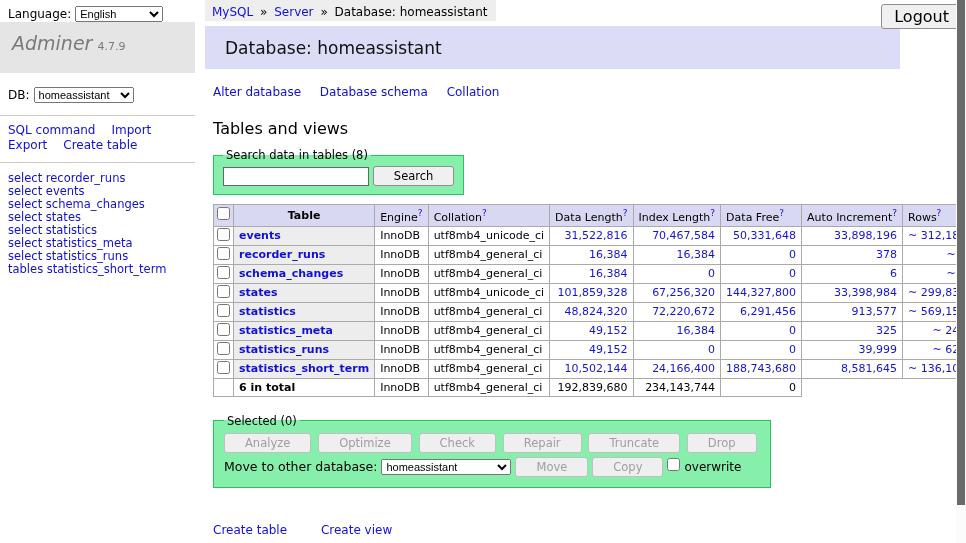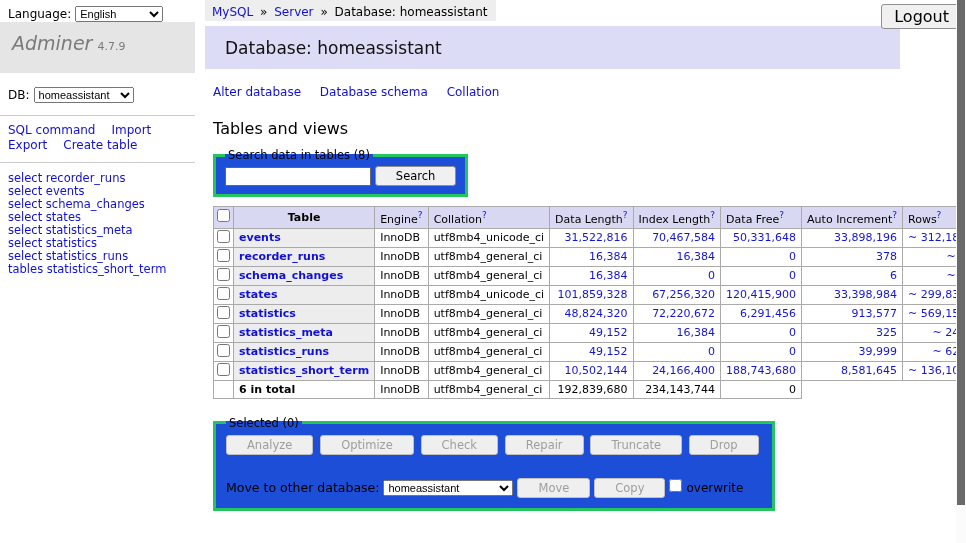--- a/index.html
+++ b/index.html
@@ -26,21 +26,21 @@
   
   #main { position: absolute; left: 205px; top: 0; width: 751px; height: 543px; }
   #breadcrumb { display: inline-block; background: #eee; padding: 5px 8px 2px 7px; font-size: 12px; }
   #breadcrumb .sep { color: #000; margin: 0 3px; }
   h2.page-title { background: #dcdcf6; margin: 5px 56px 0 0; padding: 12px 20px 11px;
     font-size: 17px; font-weight: normal; color: #111; }
   .links-row { margin: 16px 0 0 8px; font-size: 12px; }
   .links-row a { margin-right: 15px; }
   h3.section { font-size: 16px; font-weight: normal; margin: 20px 0 0 8px; }
   
-  fieldset { border: 3px solid #22c55e; padding: 4px 9px 8px; background: #1d4ed8; }
+  fieldset { border: 1px solid #22c55e; padding: 4px 9px 8px; background: #86efac; }
   legend { font-size: 11.5px; padding: 0 3px; }
   #search-fieldset { display: inline-block; margin: 10px 0 0 8px; }
   #search-fieldset input[type=text] { width: 146px; height: 19px; border: 1px solid #666; font-size: 12px; padding: 1px 3px; }
   button, .btn { font-family: "DejaVu Sans", sans-serif; font-size: 11.5px; color: #000;
     background: #f0f0f0; border: 1px solid #8f8f8f; border-radius: 3px; padding: 2px 20px; cursor: pointer; }
   button:disabled { color: #9e9e9e; border-color: #c0c0c0; background: #efefef; }
   
   table.db-tables { border-collapse: collapse; margin: 9px 0 0 8px; font-size: 11px; white-space: nowrap; }
   .db-tables th, .db-tables td { border: 1px solid #aaa; padding: 2px 5px; height: 18px; }
   .db-tables thead th, .db-tables thead td { background: #d8d8f2; font-weight: normal; text-align: left; }
@@ -54,21 +54,21 @@
   .db-tables col.c-engine { width: 44px; } .db-tables col.c-coll { width: 98px; }
   .db-tables col.c-dlen { width: 70px; } .db-tables col.c-ilen { width: 74px; }
   .db-tables col.c-free { width: 64px; } .db-tables col.c-ai { width: 74px; }
   .db-tables col.c-rows { width: 63px; }
   .db-tables tr.total th { background: #fff; }
   .db-tables tr.total td, .db-tables tr.total th { font-size: 11px; }
   .db-tables td.noborder { border: none; background: transparent; }
   
   #selected-fieldset { display: inline-block; margin: 17px 0 0 8px; min-width: 402px; padding: 5px 10px 10px; }
   #selected-fieldset .btn-row button { margin-right: 3px; }
-  #selected-fieldset .move-row { margin-top: 23px; font-size: 12.5px; }
+  #selected-fieldset .move-row { margin-top: 4px; font-size: 12.5px; }
   #selected-fieldset .move-row select { width: 130px; font-size: 11px; margin: 0 4px; }
   #selected-fieldset .move-row label { font-size: 12px; margin-left: 4px; }
   .create-row { margin: 35px 0 0 8px; font-size: 12px; }
   .create-row a { margin-right: 30px; }
   
   #logout-button { position: absolute; top: 4px; right: 4px; padding: 2px 12px; font-size: 16px; }
   #scrollbar { position: absolute; right: 0; top: 0; width: 10px; height: 543px; background: #fbfbfb; }
   #scrollbar-thumb { position: absolute; left: 1px; top: 0; width: 8px; height: 505px; background: #6a6a6a; }
 </style>
 </head>
@@ -88,22 +88,22 @@
   <div class="sb-links">
     <a class="lnk">SQL command</a><a class="lnk">Import</a><br>
     <a class="lnk">Export</a><a class="lnk">Create table</a>
   </div>
   <hr class="sb-divider">
   <div class="sb-tables">
     <a class="lnk">select recorder_runs</a>
     <a class="lnk">select events</a>
     <a class="lnk">select schema_changes</a>
     <a class="lnk">select states</a>
+    <a class="lnk">select statistics</a>
     <a class="lnk">select statistics_meta</a>
-    <a class="lnk">select statistics</a>
     <a class="lnk">select statistics_runs</a>
     <a class="lnk">tables statistics_short_term</a>
   </div>
 </div>
 
 <div id="main">
   <div id="breadcrumb">
     <a class="lnk">MySQL</a>
     <span class="sep">»</span>
     <a class="lnk">Server</a>
@@ -190,21 +190,21 @@
         <td class="num"><a>~ 3</a></td>
 
       </tr>
       <tr>
         <td class="chk"><input type="checkbox" style=""></td>
         <th><a class="lnk tname">states</a></th>
         <td>InnoDB</td>
         <td>utf8mb4_unicode_ci</td>
         <td class="num"><a>101,859,328</a></td>
         <td class="num"><a>67,256,320</a></td>
-        <td class="num"><a>120,415,900</a></td>
+        <td class="num"><a>144,327,800</a></td>
         <td class="num"><a>33,398,984</a></td>
         <td class="num"><a>~ 299,833</a></td>
 
       </tr>
       <tr>
         <td class="chk"><input type="checkbox" style=""></td>
         <th><a class="lnk tname">statistics</a></th>
         <td>InnoDB</td>
         <td>utf8mb4_general_ci</td>
         <td class="num"><a>48,824,320</a></td>

